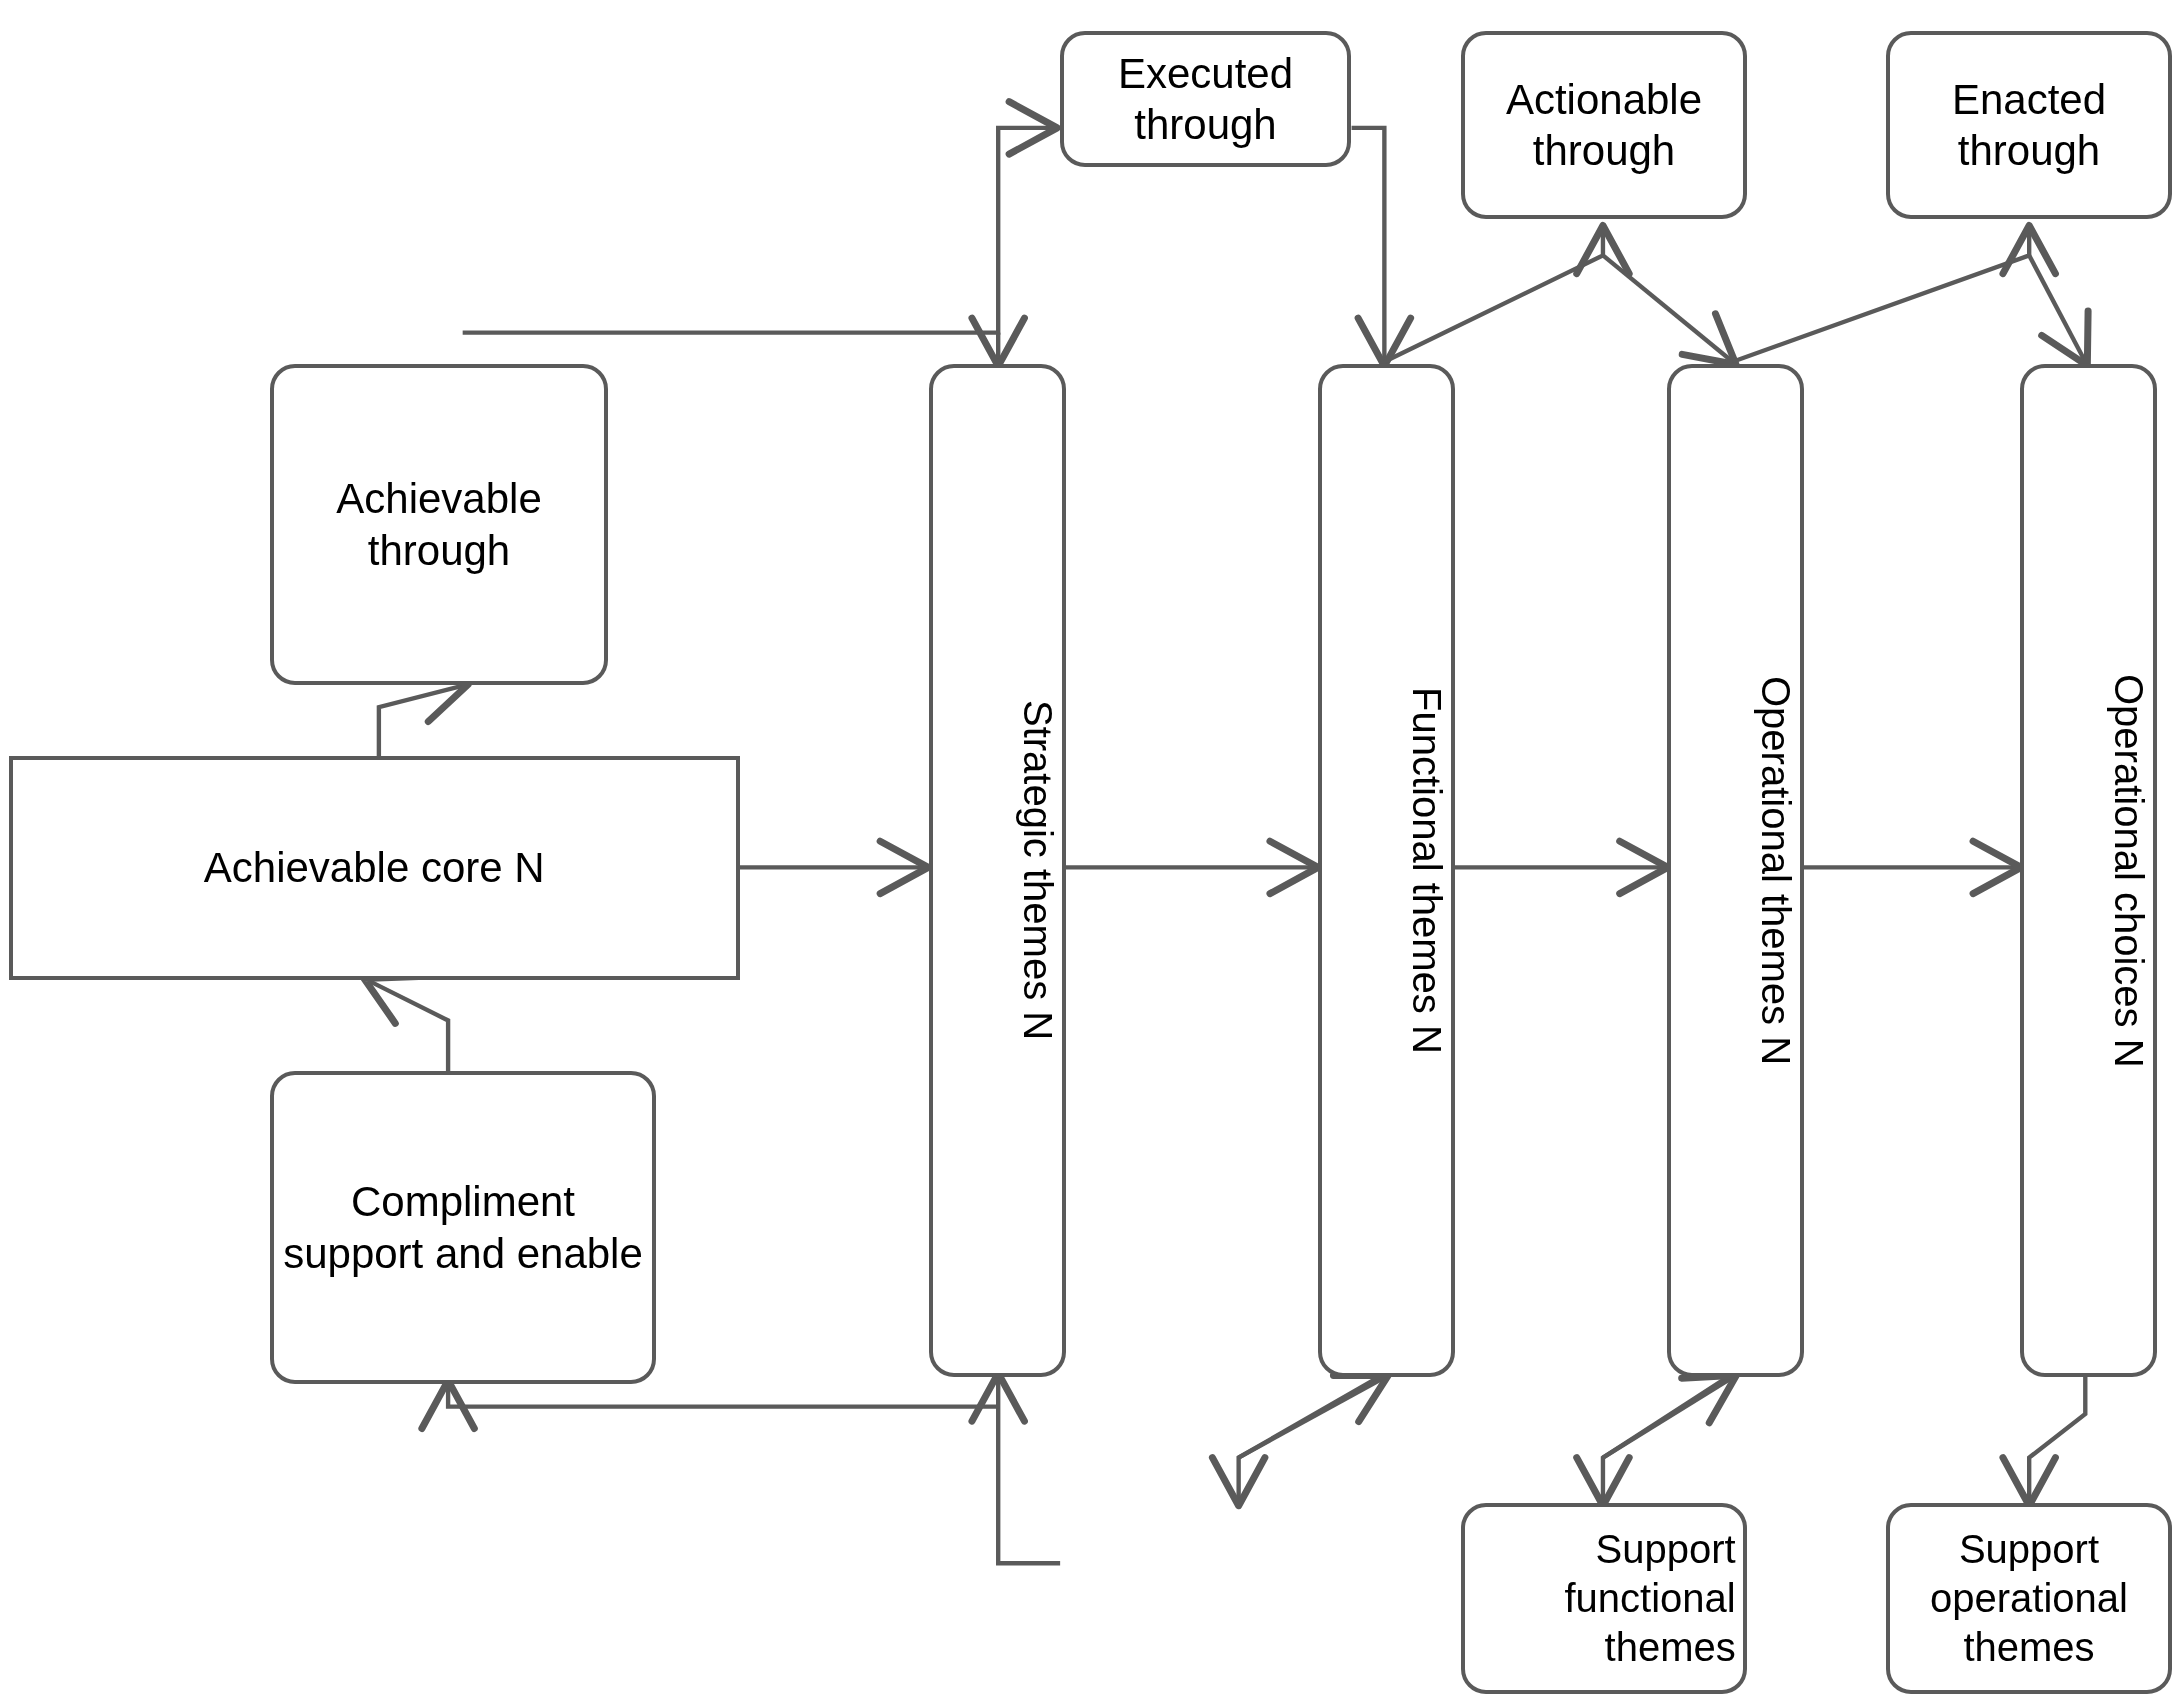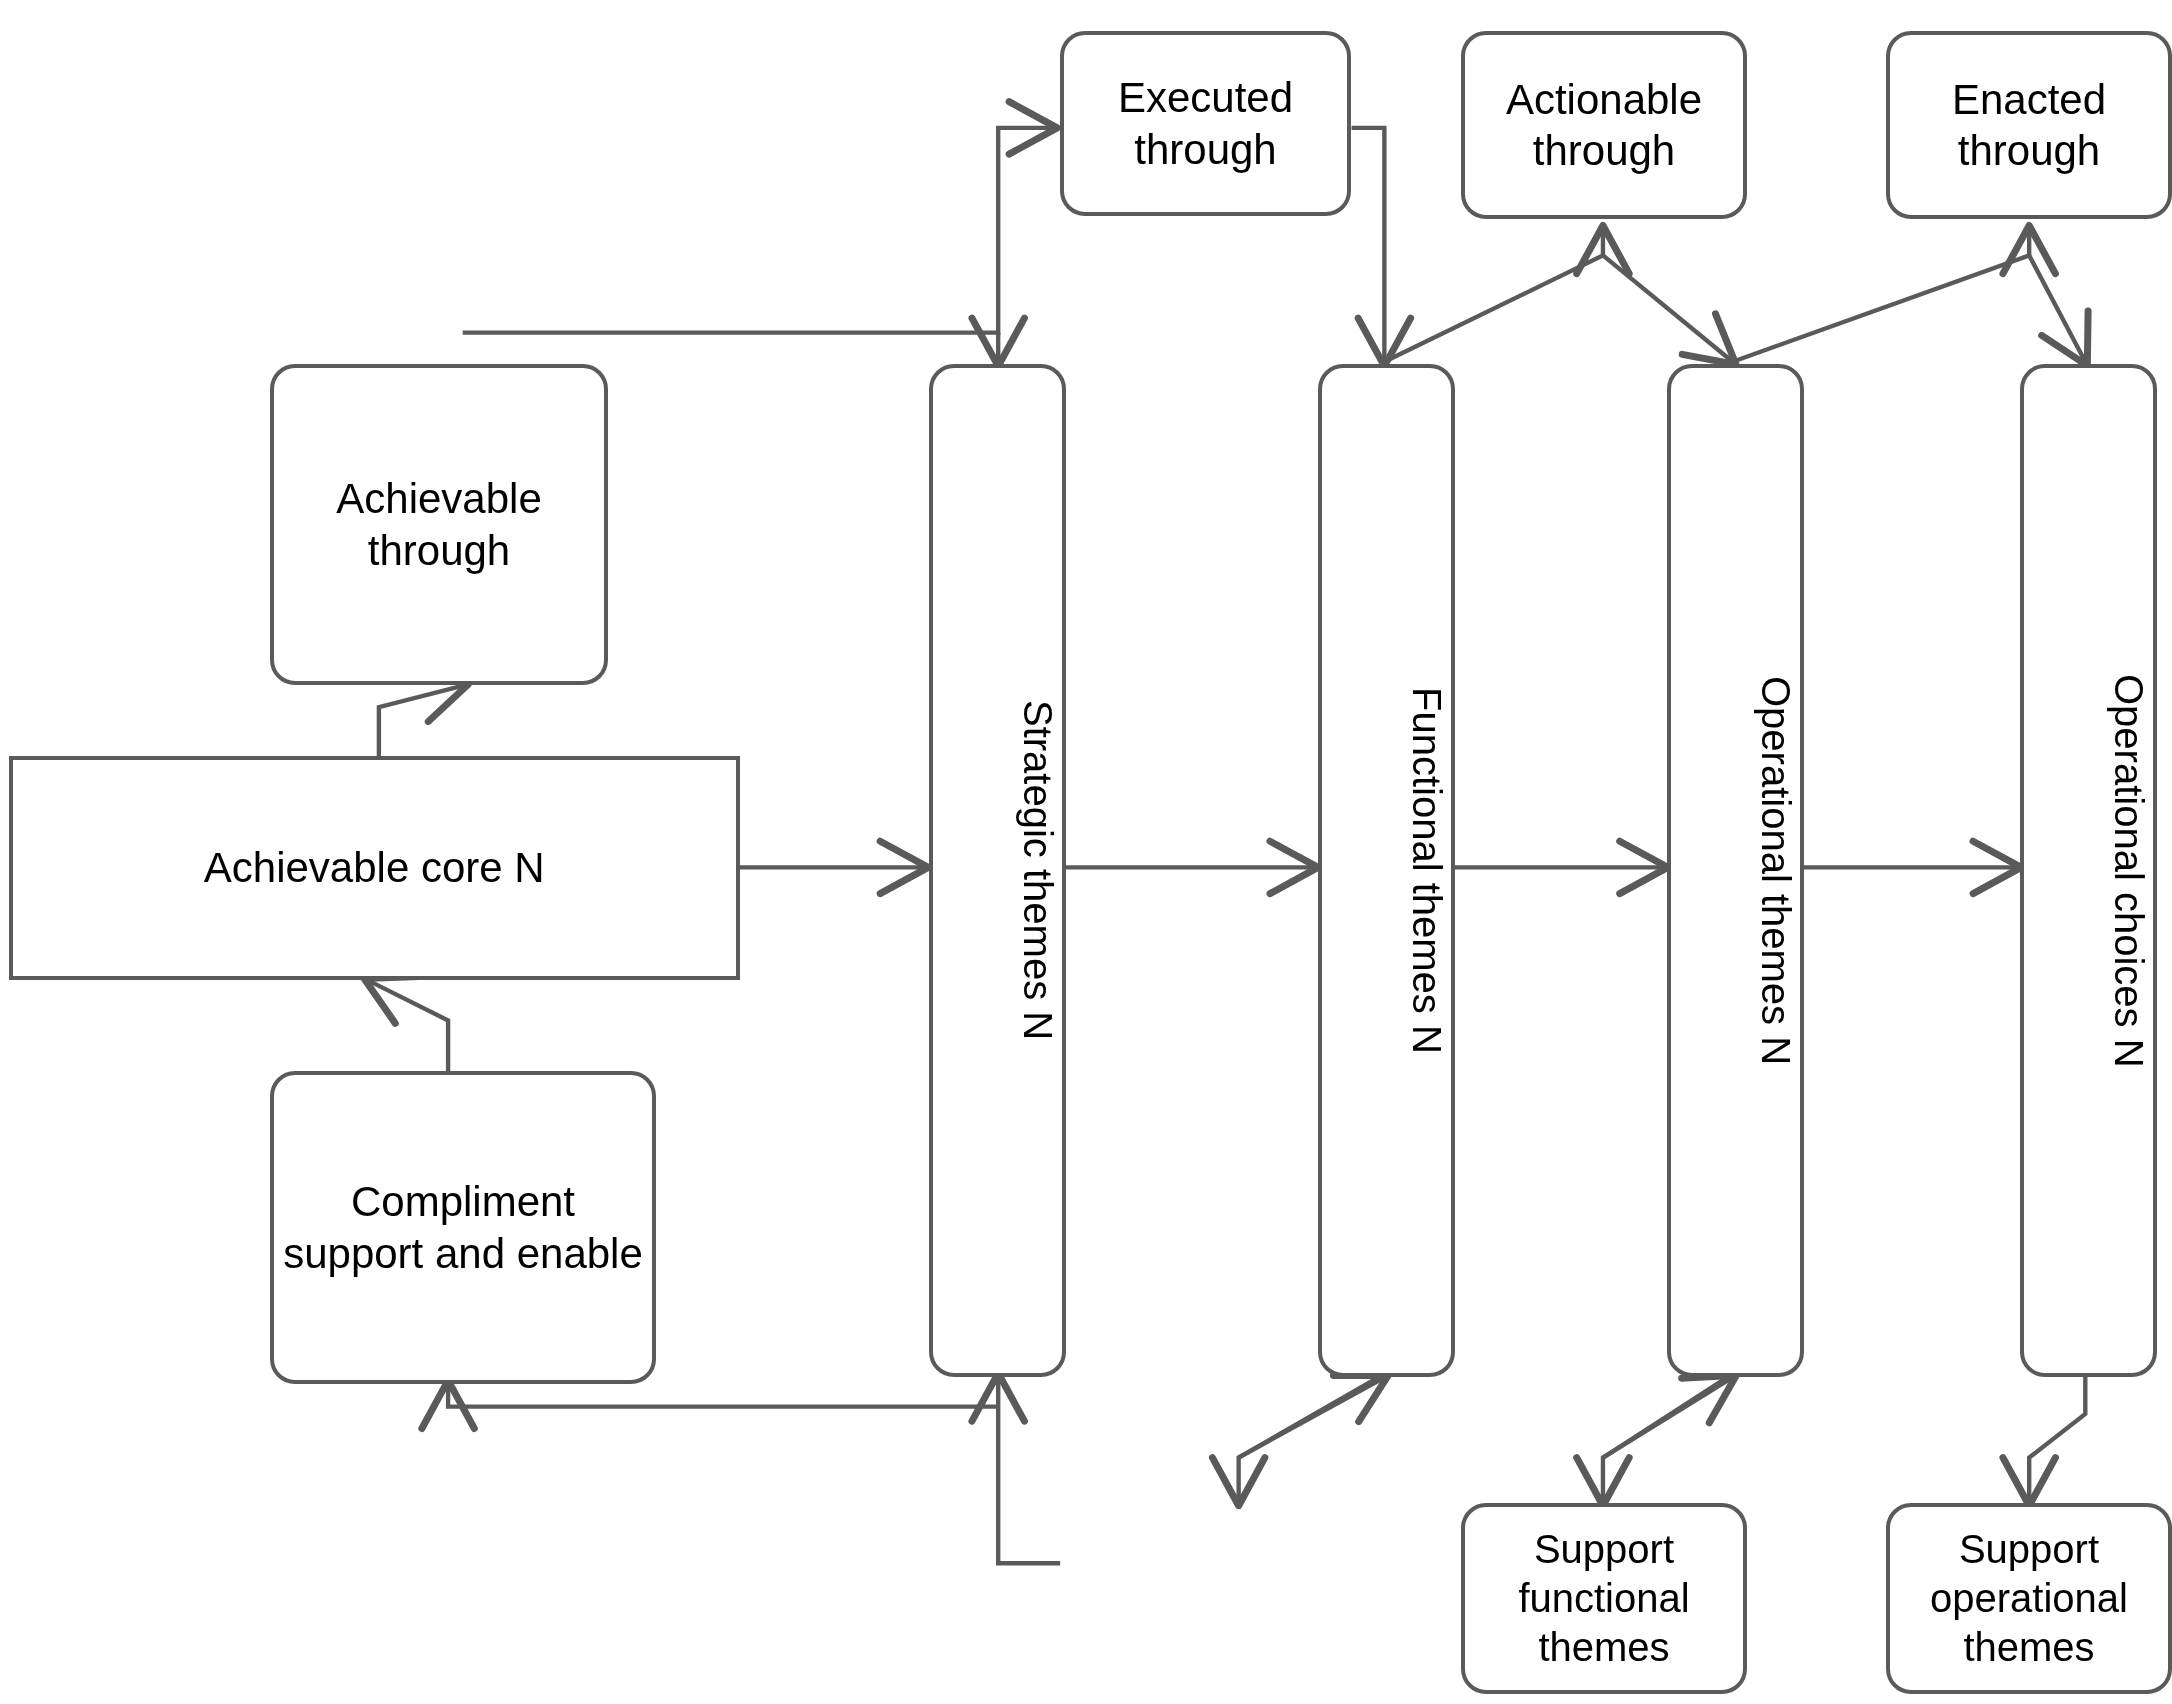--- a/index.html
+++ b/index.html
@@ -117,21 +117,21 @@
   </div>
 
   <div class="node sharp fs-core" style="left:8.7px; top:756px; width:731px; height:224px;">
     <span class="lbl">Achievable core N</span>
   </div>
 
   <div class="node rounded fs-top" style="left:270px; top:1071px; width:386px; height:313px;justify-content:center;">
     <span class="lbl">Compliment support and enable</span>
   </div>
 
-  <div class="node rounded fs-top" style="left:1060px; top:31px; width:291px; height:185px;">
+  <div class="node rounded fs-top" style="left:1060px; top:31px; width:291px; height:136px;">
     <span class="lbl">Executed through</span>
   </div>
 
   <div class="node rounded fs-top" style="left:1461px; top:31px; width:286px; height:188px;">
     <span class="lbl">Actionable through</span>
   </div>
 
   <div class="node rounded fs-top" style="left:1886px; top:31px; width:286px; height:188px;">
     <span class="lbl">Enacted through</span>
   </div>
@@ -146,21 +146,21 @@
 
   <div class="node rounded vert fs-col" style="left:1667px; top:364px; width:137px; height:1013px;">
     <span class="lbl">Operational themes N</span>
   </div>
 
   <div class="node rounded vert fs-col" style="left:2020px; top:364px; width:137px; height:1013px;">
     <span class="lbl">Operational choices N</span>
   </div>
 
 
-  <div class="node rounded fs-bottom" style="left:1461px; top:1503px; width:286px; height:191px;">
+  <div class="node rounded fs-bottom" style="left:1461px; top:1503px; width:286px; height:191px;text-align:right;">
     <span class="lbl">Support functional themes</span>
   </div>
 
   <div class="node rounded fs-bottom" style="left:1886px; top:1503px; width:286px; height:191px;">
     <span class="lbl">Support operational themes</span>
   </div>
 
 </div>
 
 

